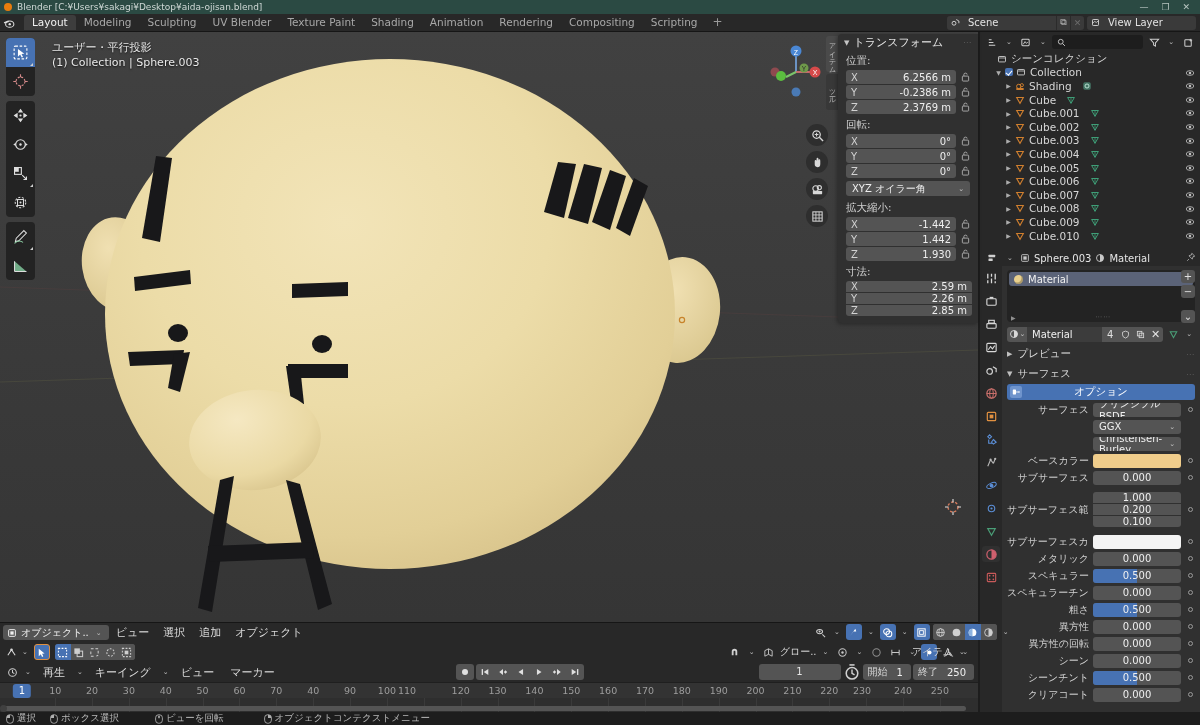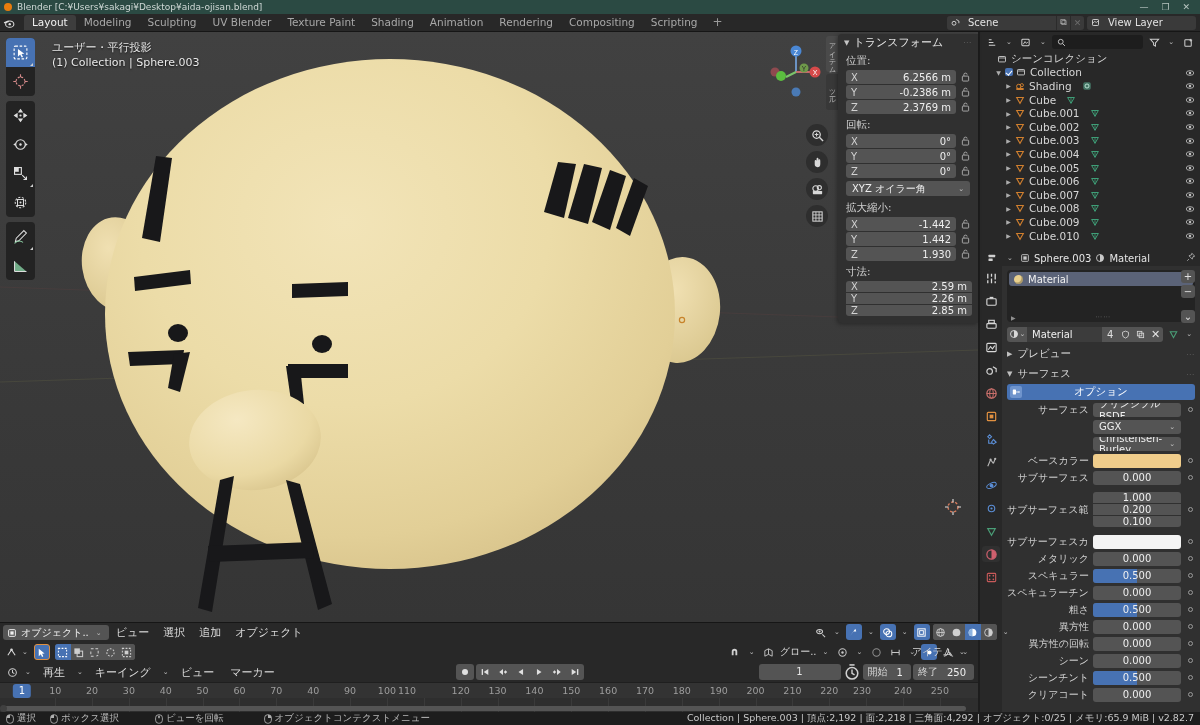--- a/index.html
+++ b/index.html
@@ -1594,16 +1594,15 @@
         </svg>
       <span>ビューを回転</span>
     </div>
     <div class="skey" style="margin-left:26px;">
       <svg viewBox="0 0 9 11">
           <rect x="0.7" y="0.7" width="7.6" height="9.6" rx="3.4" fill="none" stroke="#b0b0b0" stroke-width="1"></rect>
           <path d="M8.3 4.5 L4.5 4.5 L4.5 0.7 Q8.3 0.7 8.3 4.2 Z" fill="#b0b0b0"></path>
         </svg>
       <span>オブジェクトコンテクストメニュー</span>
     </div>
-    <div class="sright">Collection | Sphere.003 | 頂点:2,192 | 面:2,218 | 三角面:4,292 | オブジェクト:0/25 | メモリ:65.9 MiB | v2.82.7</div>
   </div>
 
 </div>
 
 </body></html>

